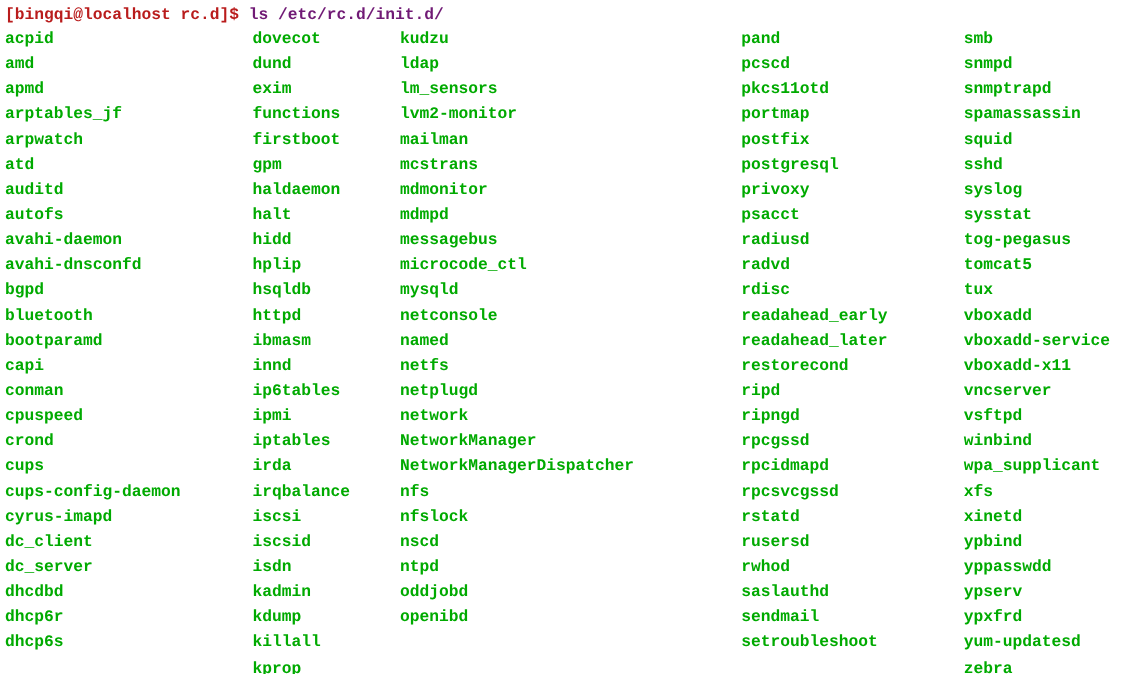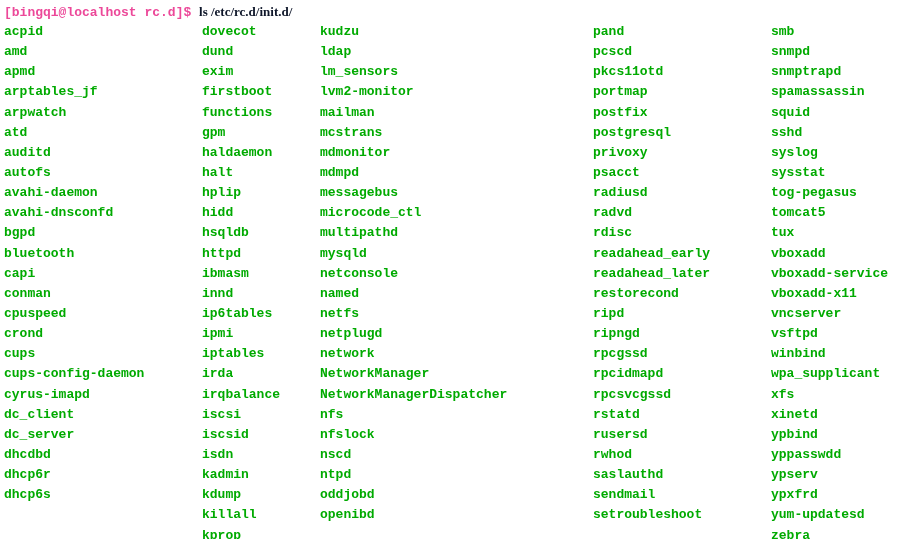--- a/index.html
+++ b/index.html
@@ -13,25 +13,24 @@
       background: #ffffff;
       color: #000000;
       padding: 4px;
       white-space: nowrap;
       font-weight: bold;
     }
     .prompt-line {
       margin-bottom: 2px;
     }
     .prompt {
-      color: #ec4899;
+      color: #b91c1c;
     }
     .command {
-      color: #0f172a;
-      font-family: Liberation Serif, serif;
+      color: #701a75;
     }
     .listing {
       display: flex;
       gap: 0;
     }
     .col {
       display: flex;
       flex-direction: column;
       margin-right: 8px;
     }
@@ -59,44 +58,45 @@
       <span class="item">apmd</span>
       <span class="item">arptables_jf</span>
       <span class="item">arpwatch</span>
       <span class="item">atd</span>
       <span class="item">auditd</span>
       <span class="item">autofs</span>
       <span class="item">avahi-daemon</span>
       <span class="item">avahi-dnsconfd</span>
       <span class="item">bgpd</span>
       <span class="item">bluetooth</span>
+      <span class="item">bootparamd</span>
       <span class="item">capi</span>
       <span class="item">conman</span>
       <span class="item">cpuspeed</span>
       <span class="item">crond</span>
       <span class="item">cups</span>
       <span class="item">cups-config-daemon</span>
       <span class="item">cyrus-imapd</span>
       <span class="item">dc_client</span>
       <span class="item">dc_server</span>
       <span class="item">dhcdbd</span>
       <span class="item">dhcp6r</span>
       <span class="item">dhcp6s</span>
     </div>
   <div class="col c2">
       <span class="item">dovecot</span>
       <span class="item">dund</span>
       <span class="item">exim</span>
+      <span class="item">functions</span>
       <span class="item">firstboot</span>
-      <span class="item">functions</span>
       <span class="item">gpm</span>
       <span class="item">haldaemon</span>
       <span class="item">halt</span>
+      <span class="item">hidd</span>
       <span class="item">hplip</span>
-      <span class="item">hidd</span>
       <span class="item">hsqldb</span>
       <span class="item">httpd</span>
       <span class="item">ibmasm</span>
       <span class="item">innd</span>
       <span class="item">ip6tables</span>
       <span class="item">ipmi</span>
       <span class="item">iptables</span>
       <span class="item">irda</span>
       <span class="item">irqbalance</span>
       <span class="item">iscsi</span>
@@ -111,21 +111,20 @@
       <span class="item">kudzu</span>
       <span class="item">ldap</span>
       <span class="item">lm_sensors</span>
       <span class="item">lvm2-monitor</span>
       <span class="item">mailman</span>
       <span class="item">mcstrans</span>
       <span class="item">mdmonitor</span>
       <span class="item">mdmpd</span>
       <span class="item">messagebus</span>
       <span class="item">microcode_ctl</span>
-      <span class="item">multipathd</span>
       <span class="item">mysqld</span>
       <span class="item">netconsole</span>
       <span class="item">named</span>
       <span class="item">netfs</span>
       <span class="item">netplugd</span>
       <span class="item">network</span>
       <span class="item">NetworkManager</span>
       <span class="item">NetworkManagerDispatcher</span>
       <span class="item">nfs</span>
       <span class="item">nfslock</span>

